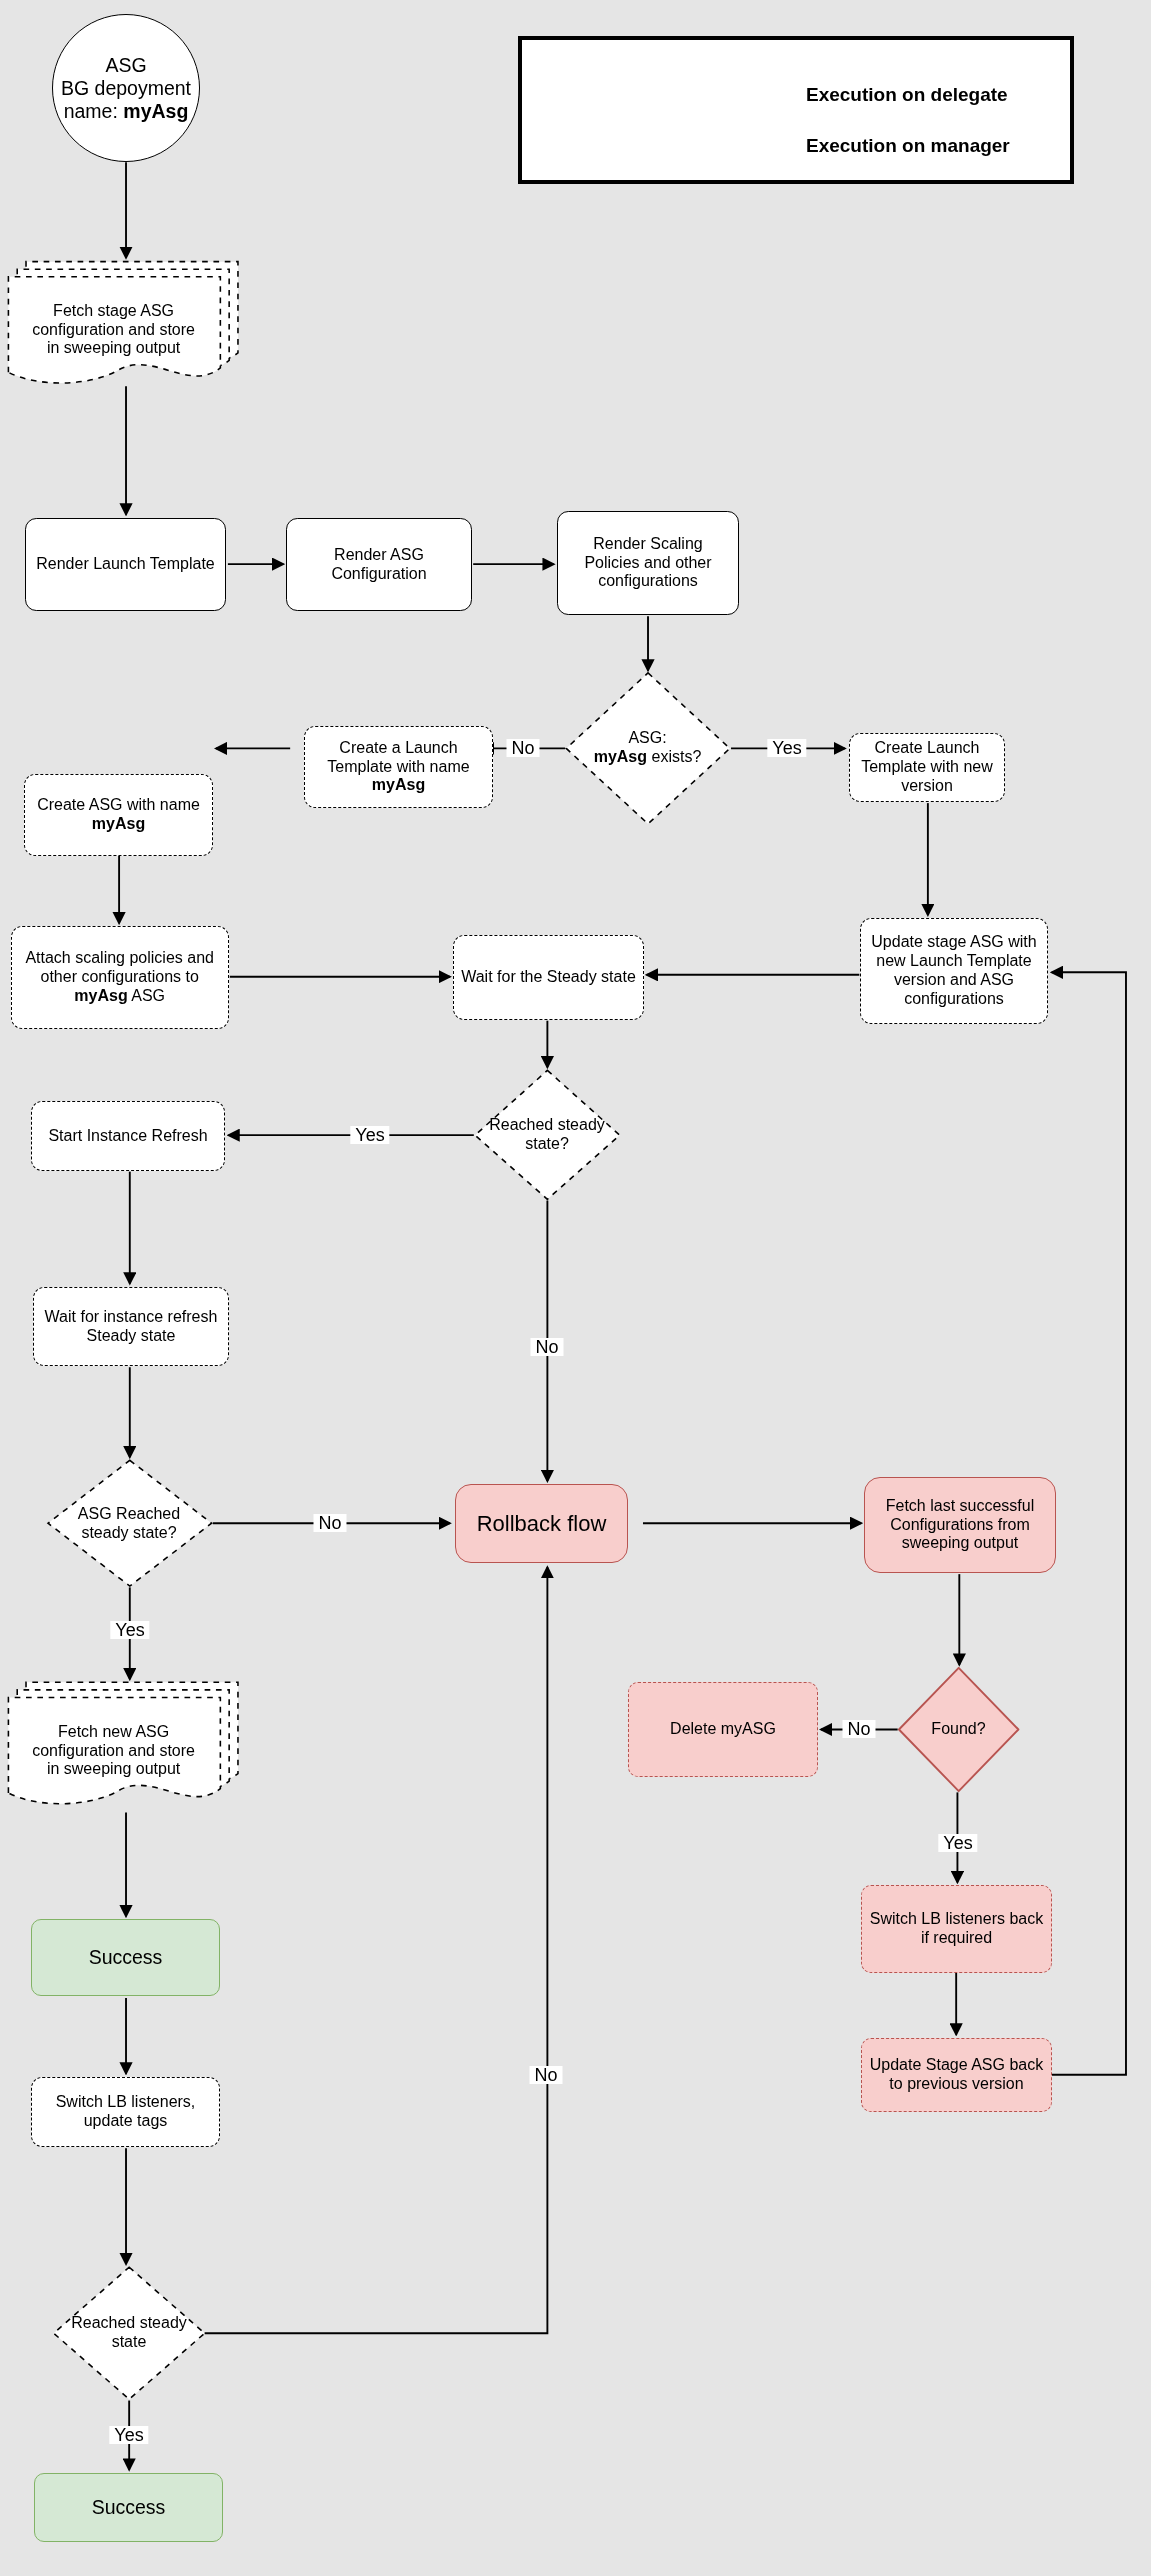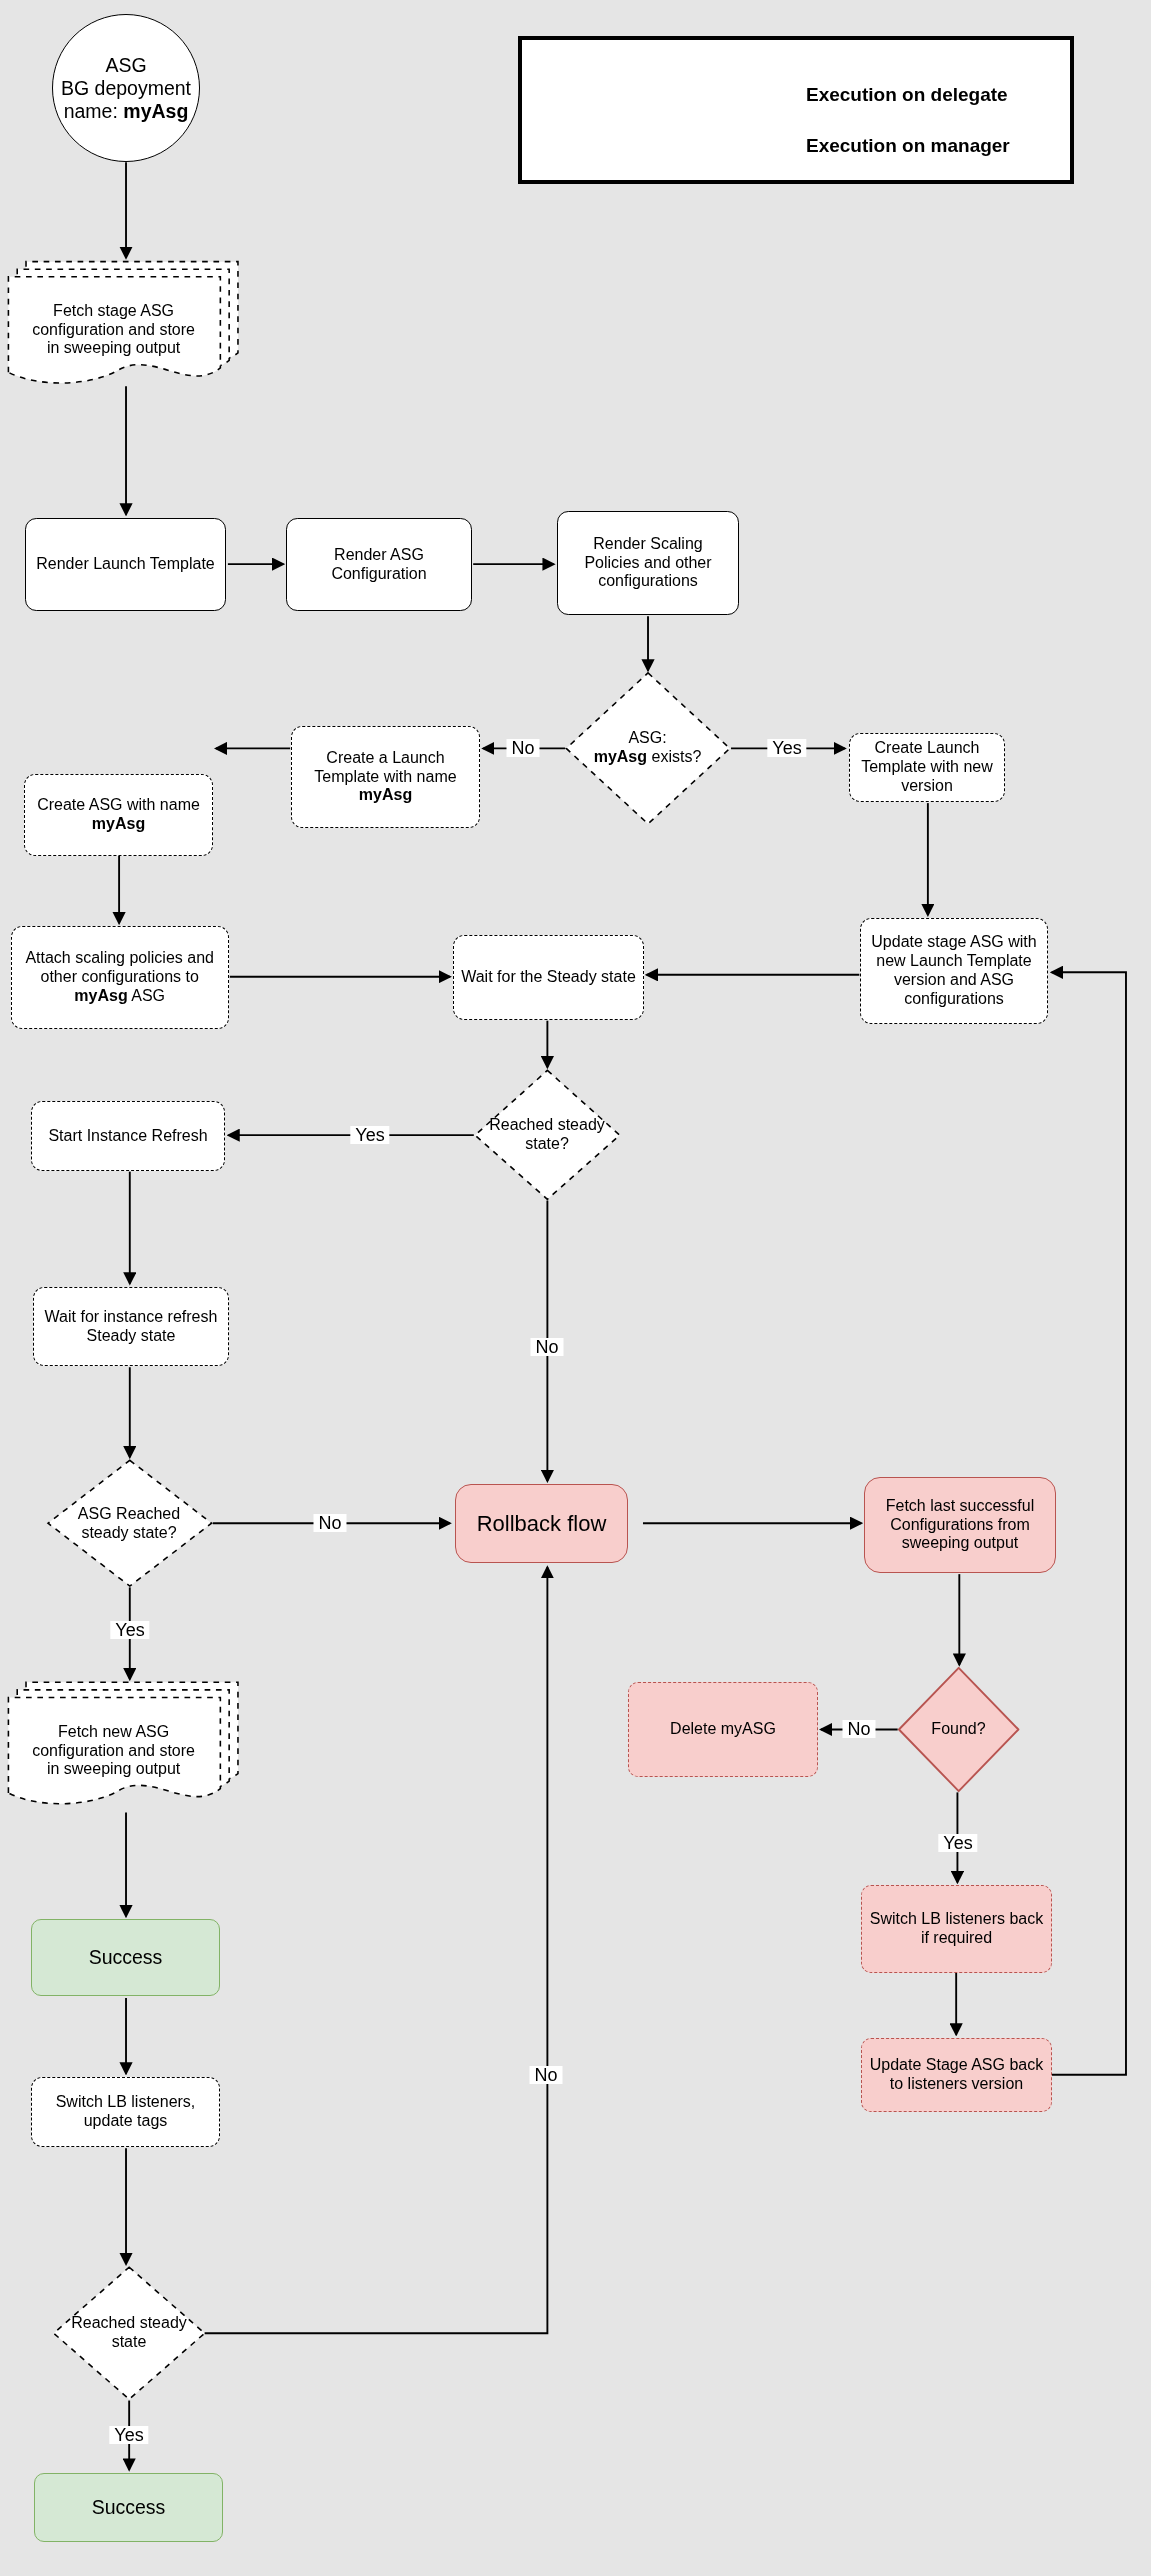--- a/index.html
+++ b/index.html
@@ -99,41 +99,41 @@
     <div class="lrow" style="top:106px;">Execution on manager</div>
   </div>
 
   <div class="node plain" style="left:17.6px;top:286px;width:192px;height:88px;">Fetch stage ASG configuration and store in sweeping output</div>
   <div class="node plain" style="left:17.6px;top:1707px;width:192px;height:88px;">Fetch new ASG configuration and store in sweeping output</div>
 
   <div class="node solid" style="left:25px;top:518px;width:201px;height:93px;">Render Launch Template</div>
   <div class="node solid" style="left:286px;top:518px;width:186px;height:93px;">Render ASG Configuration</div>
   <div class="node solid" style="left:557px;top:511px;width:182px;height:104px;">Render Scaling Policies and other configurations</div>
 
-  <div class="node dashed" style="left:291px;top:726px;width:189px;height:102px;align-items:center;">
+  <div class="node dashed" style="left:304px;top:726px;width:189px;height:82px;align-items:center;">
     <span><span>Create a Launch Template with name </span><b>myAsg</b></span>
   </div>
   <div class="node dashed" style="left:24px;top:726px;width:189px;height:82px;margin-top:48px;">
     <span><span>Create ASG with name </span><b>myAsg</b></span>
   </div>
   <div class="node dashed" style="left:849px;top:733px;width:156px;height:69px;">Create Launch Template with new version</div>
   <div class="node dashed" style="left:860px;top:918px;width:188px;height:106px;">Update stage ASG with new Launch Template version and ASG configurations</div>
   <div class="node dashed" style="left:10.7px;top:926px;width:218px;height:103px;">
     <span><span>Attach scaling policies and other configurations to </span><b>myAsg</b><span> ASG</span></span>
   </div>
   <div class="node dashed" style="left:453px;top:935px;width:191px;height:85px;">Wait for the Steady state</div>
   <div class="node dashed" style="left:31px;top:1101px;width:194px;height:70px;">Start Instance Refresh</div>
   <div class="node dashed" style="left:33px;top:1287px;width:196px;height:79px;">Wait for instance refresh Steady state</div>
   <div class="node dashed" style="left:31px;top:2077px;width:189px;height:70px;">Switch LB listeners, update tags</div>
 
   <div class="node pink" style="left:455px;top:1484px;width:173px;height:79px;font-size:22px;">Rollback flow</div>
   <div class="node pink" style="left:864px;top:1477px;width:192px;height:96px;">Fetch last successful Configurations from sweeping output</div>
   <div class="node pink-dashed" style="left:628px;top:1682px;width:190px;height:95px;">Delete myASG</div>
   <div class="node pink-dashed" style="left:861px;top:1885px;width:191px;height:88px;">Switch LB listeners back if required</div>
-  <div class="node pink-dashed" style="left:861px;top:2038px;width:191px;height:74px;">Update Stage ASG back to listeners version</div>
+  <div class="node pink-dashed" style="left:861px;top:2038px;width:191px;height:74px;">Update Stage ASG back to previous version</div>
 
   <div class="node green" style="left:31px;top:1919px;width:189px;height:77px;font-size:19.5px;">Success</div>
   <div class="node green" style="left:34px;top:2473px;width:189px;height:69px;font-size:19.5px;">Success</div>
 
   <div class="node plain" style="left:572px;top:704px;width:151px;height:88px;">
     <span><span>ASG:</span><br>
     <b>myAsg</b><span> exists?</span></span>
   </div>
   <div class="node plain" style="left:481px;top:1094px;width:132px;height:82px;">Reached steady state?</div>
   <div class="node plain" style="left:50px;top:1481px;width:158px;height:85px;">ASG Reached steady state?</div>

